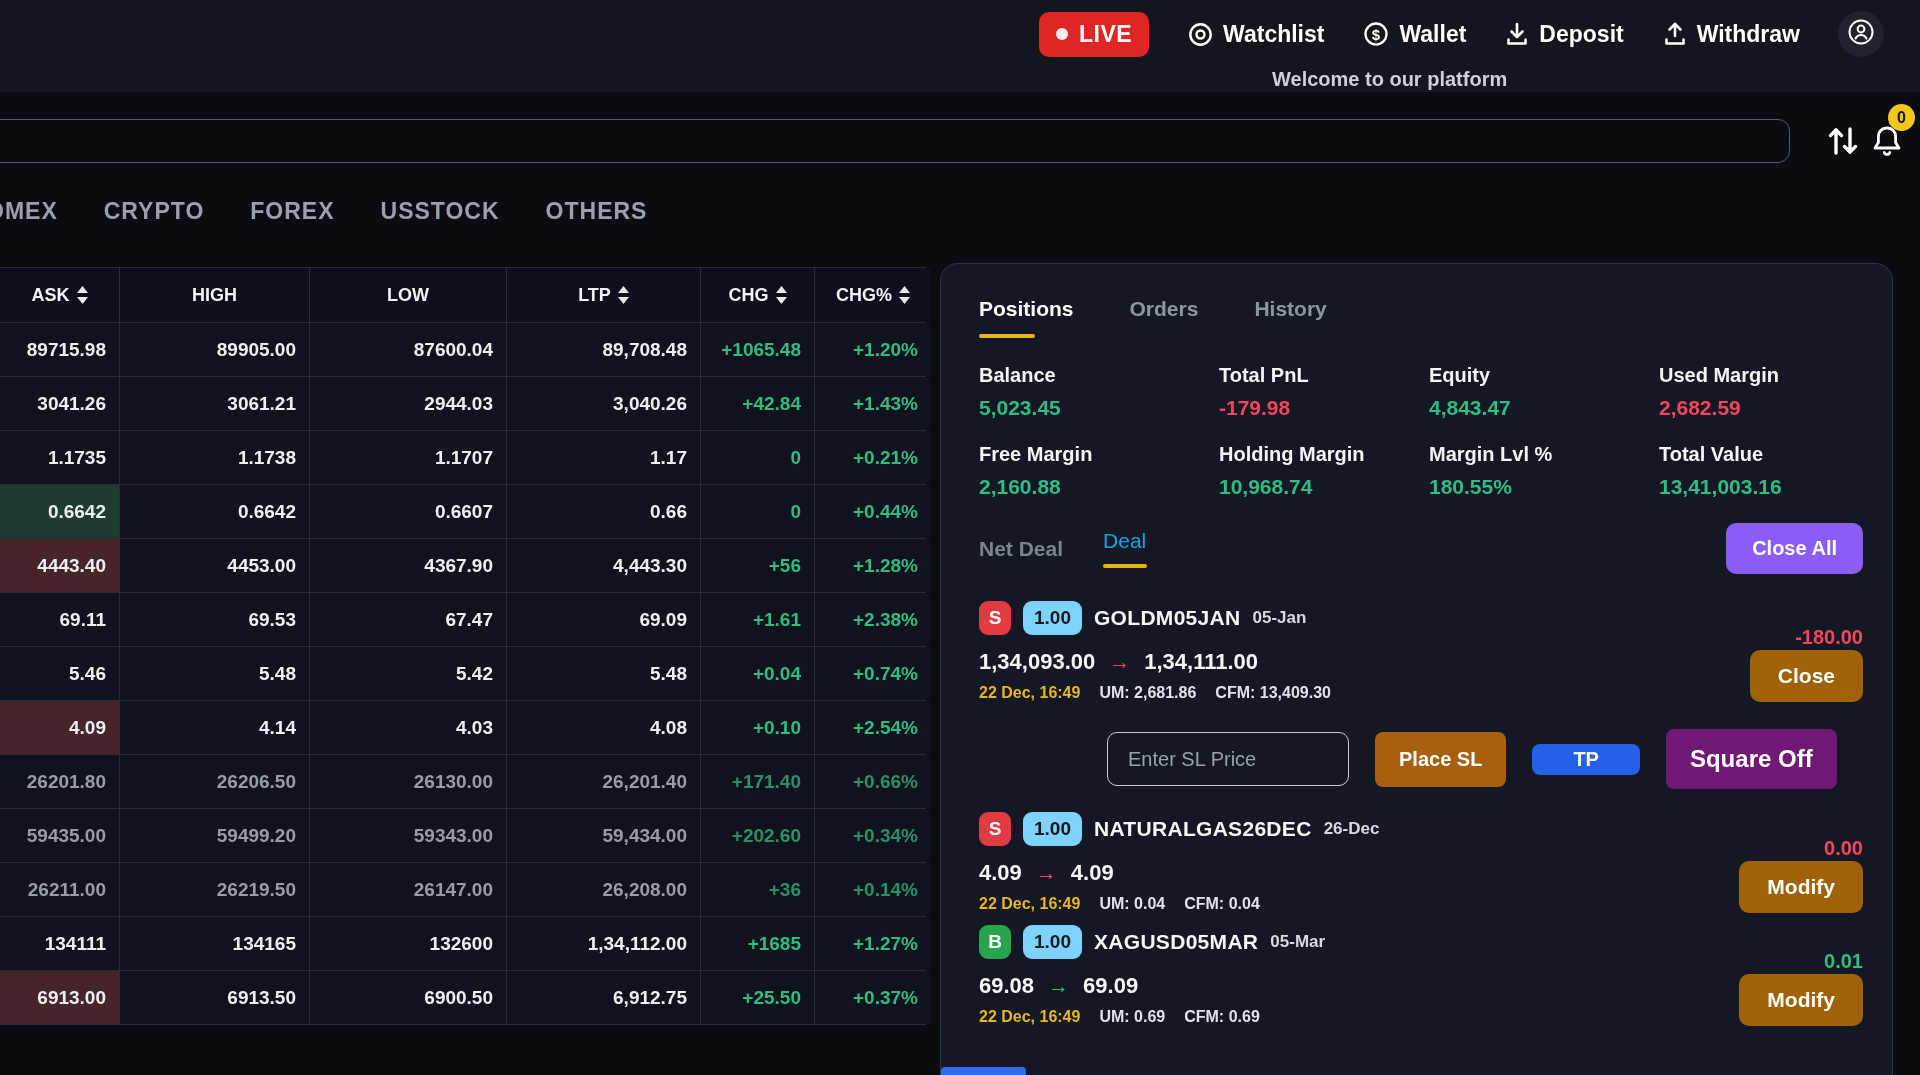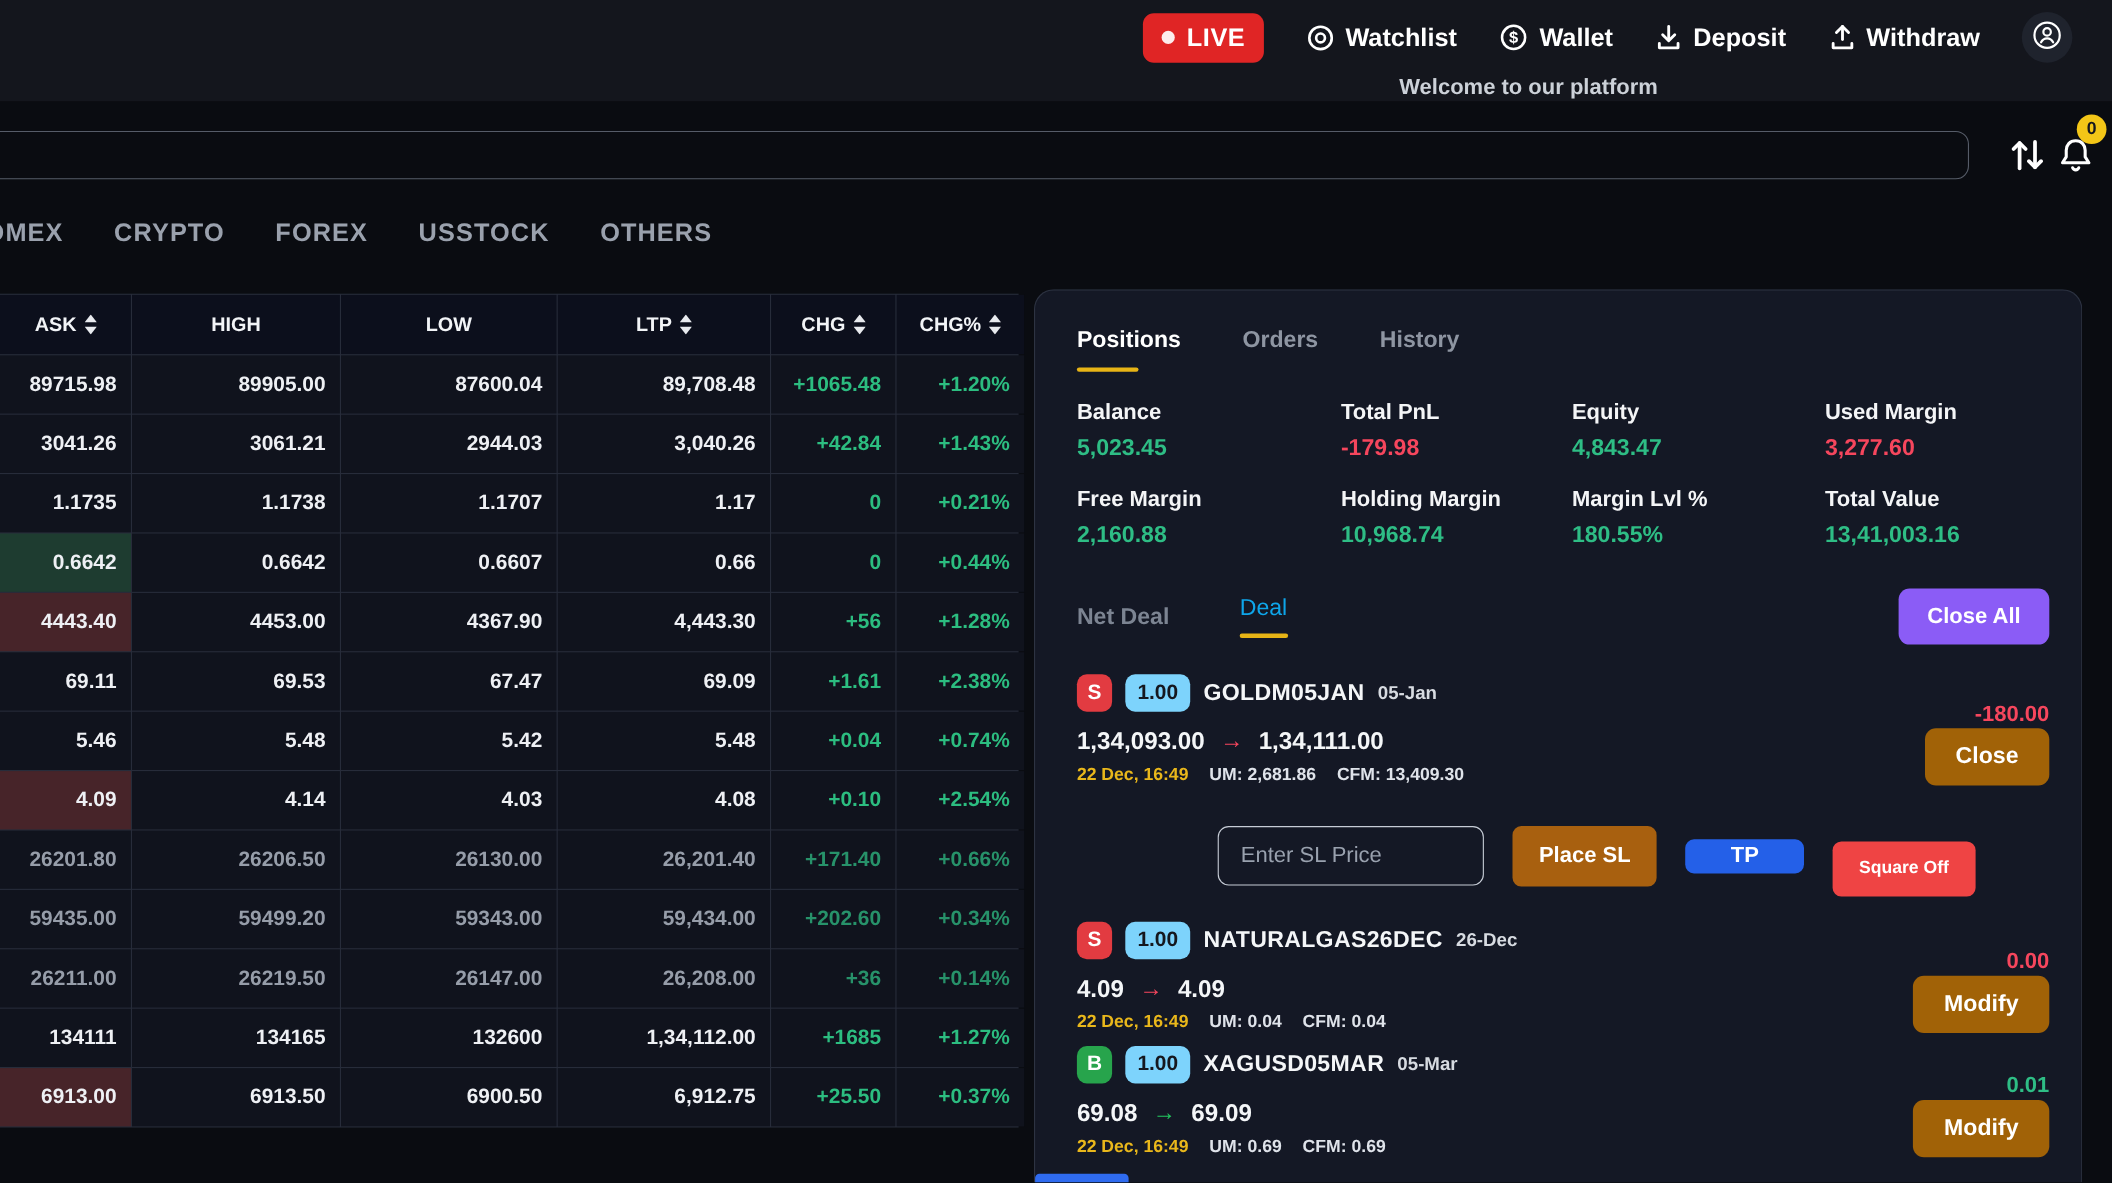--- a/index.html
+++ b/index.html
@@ -56,21 +56,21 @@
     border-radius:18px 18px 0 0; padding:0 29px 0 38px; overflow:hidden; }
   .ptabs { margin-top:33px; display:flex; gap:56px; align-items:flex-start; }
   .ptab { font-size:21px; font-weight:600; color:#8e95a2; cursor:pointer; }
   .ptab.active { color:#fff; font-weight:800; }
   .ptab.active .under { display:block; height:4px; width:56px; background:#e7b416; border-radius:2px; margin-top:13px; }
   .stats { margin-top:26px; display:grid; grid-template-columns:240px 210px 230px auto; row-gap:23px; }
   .stat-label { font-size:20px; font-weight:700; color:#f4f5f7; margin-bottom:9px; }
   .stat-value { font-size:21px; font-weight:700; }
   .green { color:#2ebd85; }
   .red { color:#f6465d; }
-  .deal-row { margin-top:36px; display:flex; align-items:center; gap:64px;justify-content:space-between; }
+  .deal-row { margin-top:24px; display:flex; align-items:center; gap:40px;justify-content:space-between; }
   .deal-tab { font-size:21px; font-weight:600; color:#7c8492; cursor:pointer; }
   .deal-tab.active { color:#0ea5e9; font-weight:400; }
   .deal-tab.active .under { display:block; height:4px; width:44px; background:#e7b416; border-radius:2px; margin:11px auto 0; }
   .btn { border:none; cursor:pointer; font-family:inherit; color:#fff; font-weight:700; }
   .close-all { margin-left:auto; background:#8b5cf6; border-radius:10px; padding:14px 26px; font-size:20px; }
 
   .pos-card { margin-top:27px; }
   .pos-card.tight { margin-top:23px; }
   .pos-card.tighter { margin-top:12px; }
   .pos-head { display:flex; align-items:center; gap:12px; }
@@ -92,21 +92,21 @@
   .meta-time { color:#e9b71b; font-weight:700; }
   .meta-kv { color:#dfe3ea; font-weight:600; }
   .action-btn { margin-left:auto; align-self:center; background:#a16207; border-radius:10px;
     padding:14px 28px; font-size:21px; }
   .sl-row { margin-top:27px; margin-left:128px; display:flex; align-items:center; gap:26px; }
   .sl-input { width:242px; height:54px; border:1.5px solid #c6ccd6; border-radius:10px;
     background:transparent; color:#eef0f4; font-size:20px; padding:0 20px; outline:none; font-family:inherit; }
   .sl-input::placeholder { color:#99a1ae; }
   .btn-place-sl { background:#a8600f; border-radius:8px; padding:16px 24px; font-size:20px; }
   .btn-tp { background:#2460e8; border-radius:8px; padding:4px 41px; font-size:20px; }
-  .btn-square-off { background:#ef4444; border-radius:8px; padding:16px 24px; font-size:16px;margin-top:24px; }
+  .btn-square-off { background:#701a75; border-radius:8px; padding:16px 24px; font-size:24px; }
 
   .partial-blue { position:absolute; left:941px; top:1067px; width:85px; height:8px;
     background:#2f6bf0; border-radius:4px 4px 0 0; }
 </style>
 </head>
 <body>
 
 <div class="stage">
 
   <div class="topbar">
@@ -353,21 +353,21 @@
       <div>
         <div class="stat-label">Total PnL</div>
         <div class="stat-value red">-179.98</div>
       </div>
       <div>
         <div class="stat-label">Equity</div>
         <div class="stat-value green">4,843.47</div>
       </div>
       <div>
         <div class="stat-label">Used Margin</div>
-        <div class="stat-value red">3,277.60</div>
+        <div class="stat-value red">2,682.59</div>
       </div>
       <div>
         <div class="stat-label">Free Margin</div>
         <div class="stat-value green">2,160.88</div>
       </div>
       <div>
         <div class="stat-label">Holding Margin</div>
         <div class="stat-value green">10,968.74</div>
       </div>
       <div>

